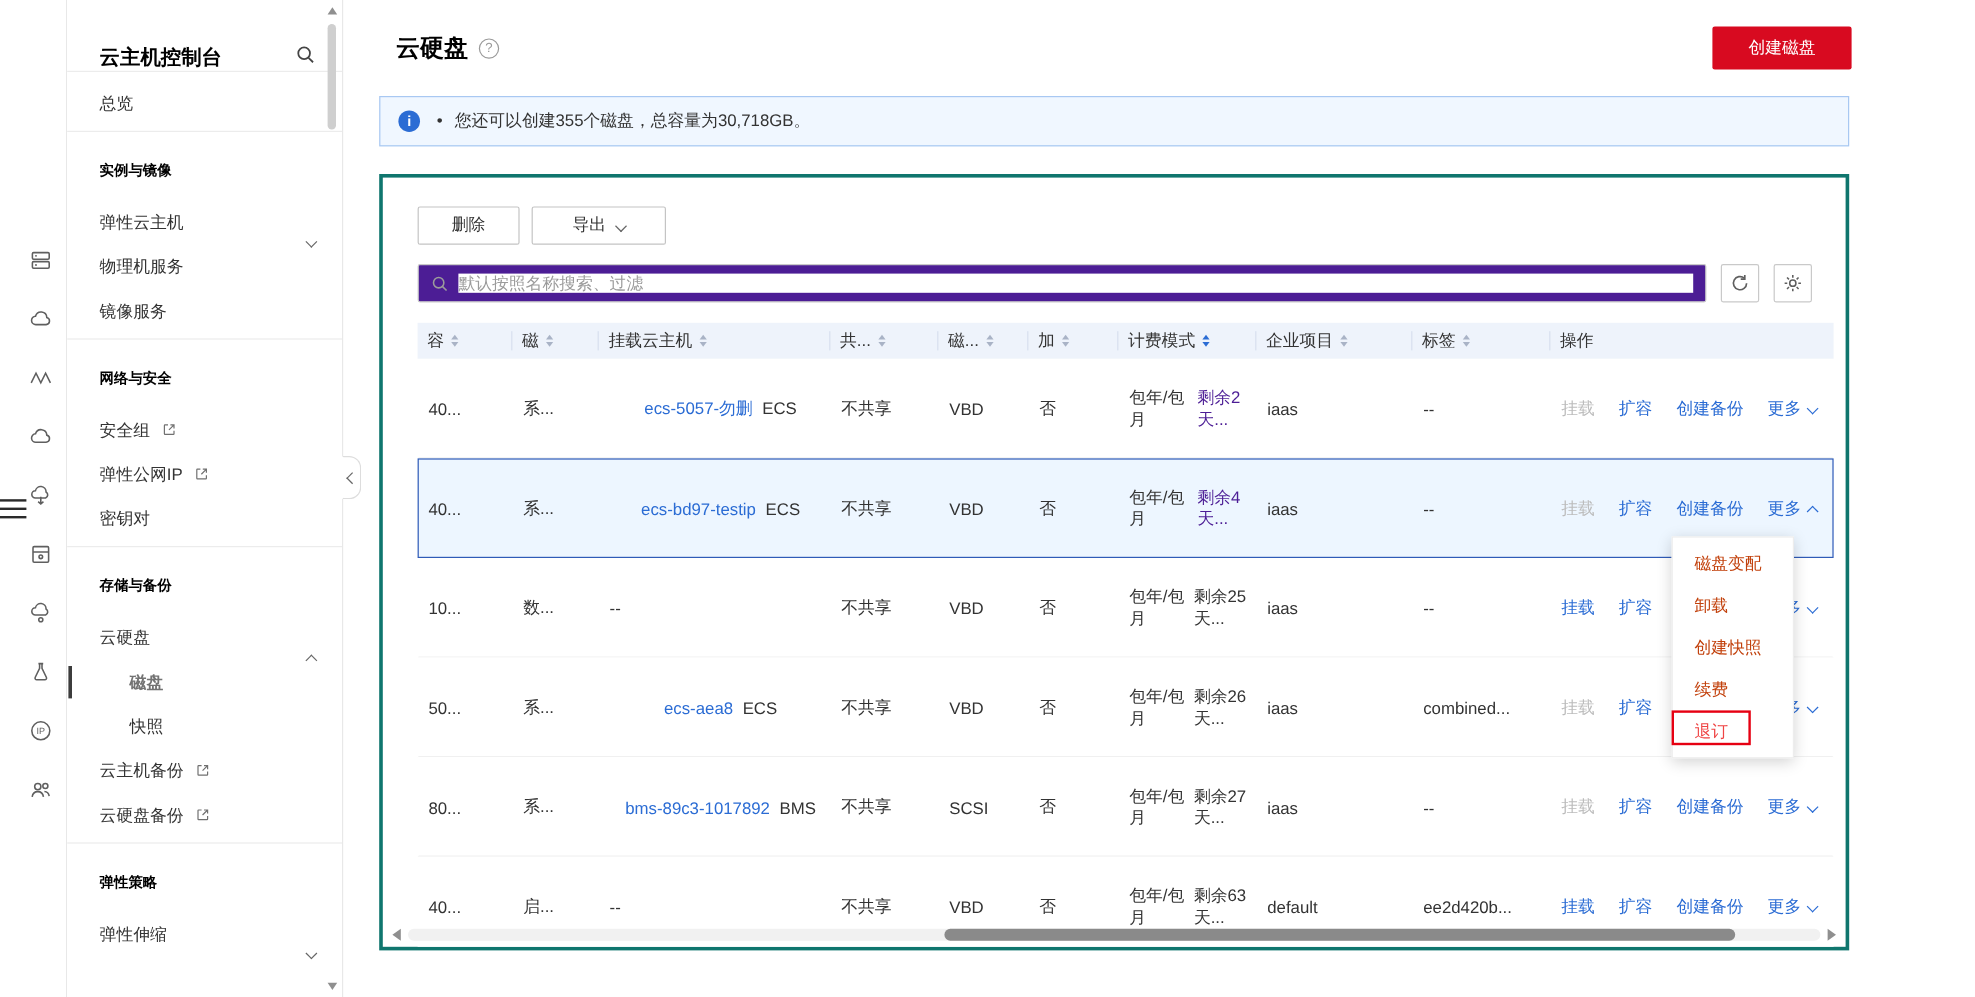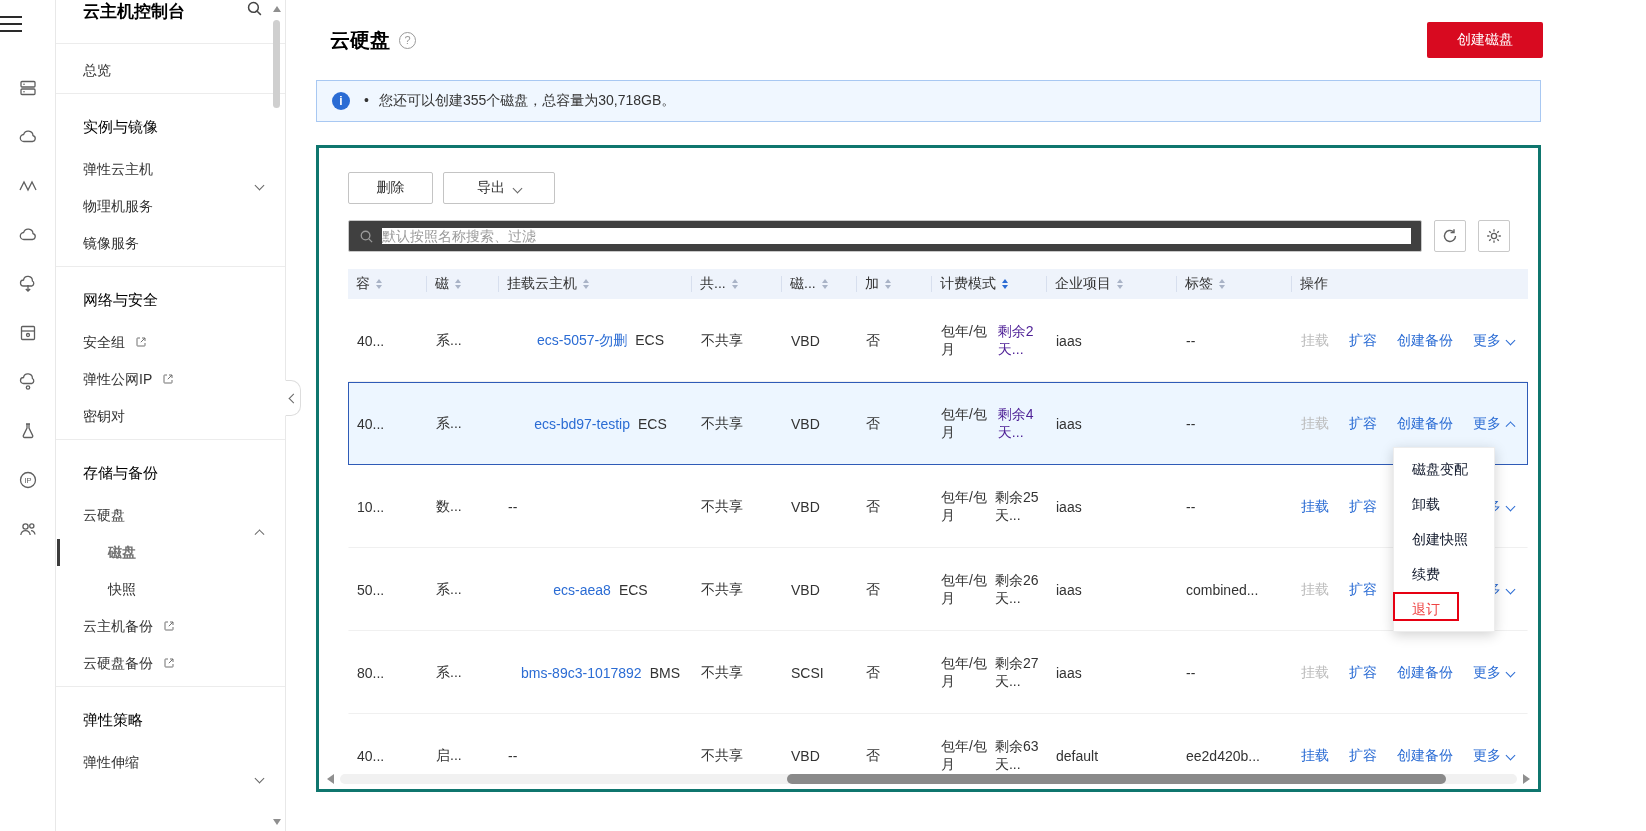--- a/index.html
+++ b/index.html
@@ -2,38 +2,38 @@
 <html><head>
 <meta charset="utf-8">
 <style>
   * { box-sizing: border-box; margin: 0; padding: 0; }
   html,body { width:1646px; height:831px; overflow:hidden; background:#fff;
     font-family:"Liberation Sans","DejaVu Sans",sans-serif; color:#333; }
   .screen { position:relative; width:1646px; height:831px; background:#fff; }
 
   
   .rail { position:absolute; left:0; top:0; width:56px; height:100%; background:#fff;
-    border-right:1px solid #e8e8e8; display:flex; flex-direction:column; }
+    border-right:1px solid #e8e8e8; display:flex; flex-direction:row; align-items:center; }
   .hamburger { margin-top:16px; width:22px; display:flex; flex-direction:column; gap:5px; cursor:pointer; }
   .hamburger i { display:block; height:2px; background:#2a2a2a; }
   .rail-icons { margin-top:44px; display:flex; flex-direction:column; gap:25px; align-items:center; }
   .rail-btn { width:24px; height:24px; display:flex; align-items:center; justify-content:center; cursor:pointer; }
 
   
   .sidebar { position:absolute; left:56px; top:0; width:230px; height:100%; background:#fff;
     border-right:1px solid #e8e8e8; }
-  .sb-head { height:44px; display:flex; align-items:flex-start; justify-content:space-between;
+  .sb-head { height:60px; display:flex; align-items:flex-end; justify-content:space-between;
     padding:0 22px 0 27px; border-bottom:1px solid #ececec; }
   .sb-title { font-size:17px; font-weight:bold; color:#000; }
   .nav { padding-top:8px; }
   .nav-item { height:37px; line-height:37px; padding-left:27px; font-size:14px; color:#333;
     position:relative; cursor:pointer; white-space:nowrap; }
   .nav-item .chev-wrap { position:absolute; right:22px; top:15px; }
   .nav-sec { height:58px; margin-top:4px; border-top:1px solid #ececec; padding:24px 0 0 27px;
-    font-size:15px; font-weight:normal; color:#000; }
+    font-size:12px; font-weight:bold; color:#000; }
   .nav-sub { padding-left:52px; }
   .nav-sub.active { font-weight:bold; color:#737373; }
   .nav-sub.active::before { content:""; position:absolute; left:1px; top:5px; bottom:5px; width:3px; background:#3c3c3c; }
   .ext { margin-left:6px; vertical-align:-1px; }
 
   
   .sb-scroll { position:absolute; right:3px; top:2px; bottom:2px; width:10px; }
   .sb-up { position:absolute; top:4px; left:1px; width:0; height:0;
     border-left:4px solid transparent; border-right:4px solid transparent; border-bottom:6px solid #8f8f8f; }
   .sb-dn { position:absolute; bottom:4px; left:1px; width:0; height:0;
@@ -78,21 +78,21 @@
   .panel-inner { padding:24px 10px 0 29px; height:100%; position:relative; }
 
   .toolbar { display:flex; gap:10px; margin-right:18px; }
   .btn { height:32px; background:#fff; border:1px solid #c4c4c4; border-radius:2px; font-size:14px;
     color:#333; cursor:pointer; font-family:inherit; display:inline-flex; align-items:center; justify-content:center; }
   .btn-delete { width:85px; }
   .btn-export { width:112px; gap:9px; }
 
   .search-row { display:flex; align-items:center; margin-top:16px; margin-right:18px; gap:12px; }
   .search-box { flex:1; height:32px; border:1px solid #c9c9c9; border-radius:2px; display:flex;
-    align-items:center; padding:0 10px; gap:8px; background:#404040; }
+    align-items:center; padding:0 10px; gap:8px; background:#4c1d95; }
   .search-box input { flex:1; border:none; outline:none; font-size:14px; color:#333; font-family:inherit; }
   .search-box input::placeholder { color:#9b9b9b; }
   .icon-btn { width:32px; height:32px; border:1px solid #c9c9c9; border-radius:2px; background:#fff;
     display:inline-flex; align-items:center; justify-content:center; cursor:pointer; }
 
   .tbl { margin-top:17px; }
   .grid { display:grid; grid-template-columns:79px 72px 193px 90px 75px 75px 115px 130px 115px minmax(0,1fr); }
   .thead { height:30px; background:#eef3fb; align-items:center; }
   .th { display:flex; align-items:center; padding-left:8px; font-size:14px; color:#333; height:30px;
     position:relative; cursor:pointer; }
@@ -105,21 +105,21 @@
   .remain { color:#333; }
   .remain.orange { color:#4c1d95; }
   .link { color:#2b6cd4; text-decoration:none; cursor:pointer; }
   .link.disabled { color:#bcbcbc; cursor:default; }
   .col-actions { display:flex; align-items:center; gap:20px; padding-left:8px; }
   .more { display:inline-flex; align-items:center; gap:6px; }
 
   
   .dropdown { position:absolute; left:1393px; top:447px; width:102px; background:#fff;
     border:1px solid #ededed; box-shadow:0 3px 12px rgba(0,0,0,.18); padding:4px 0; z-index:20; }
-  .dd-item { height:35px; line-height:35px; padding-left:18px; font-size:14px; color:#0f172a; cursor:pointer; white-space:nowrap; }
+  .dd-item { height:35px; line-height:35px; padding-left:18px; font-size:14px; color:#c2410c; cursor:pointer; white-space:nowrap; }
   .dd-item.highlighted { color:#ef4444; }
   .red-annotation { position:absolute; left:-1px; top:144px; width:66px; height:29px;
     border:2px solid #e60012; pointer-events:none; }
 
   
   .hscroll { position:absolute; left:8px; right:8px; bottom:4px; height:12px; display:flex; align-items:center; z-index:15; }
   .hs-left { width:0; height:0; border-top:5px solid transparent; border-bottom:5px solid transparent;
     border-right:7px solid #8f8f8f; cursor:pointer; }
   .hs-right { width:0; height:0; border-top:5px solid transparent; border-bottom:5px solid transparent;
     border-left:7px solid #8f8f8f; cursor:pointer; }

